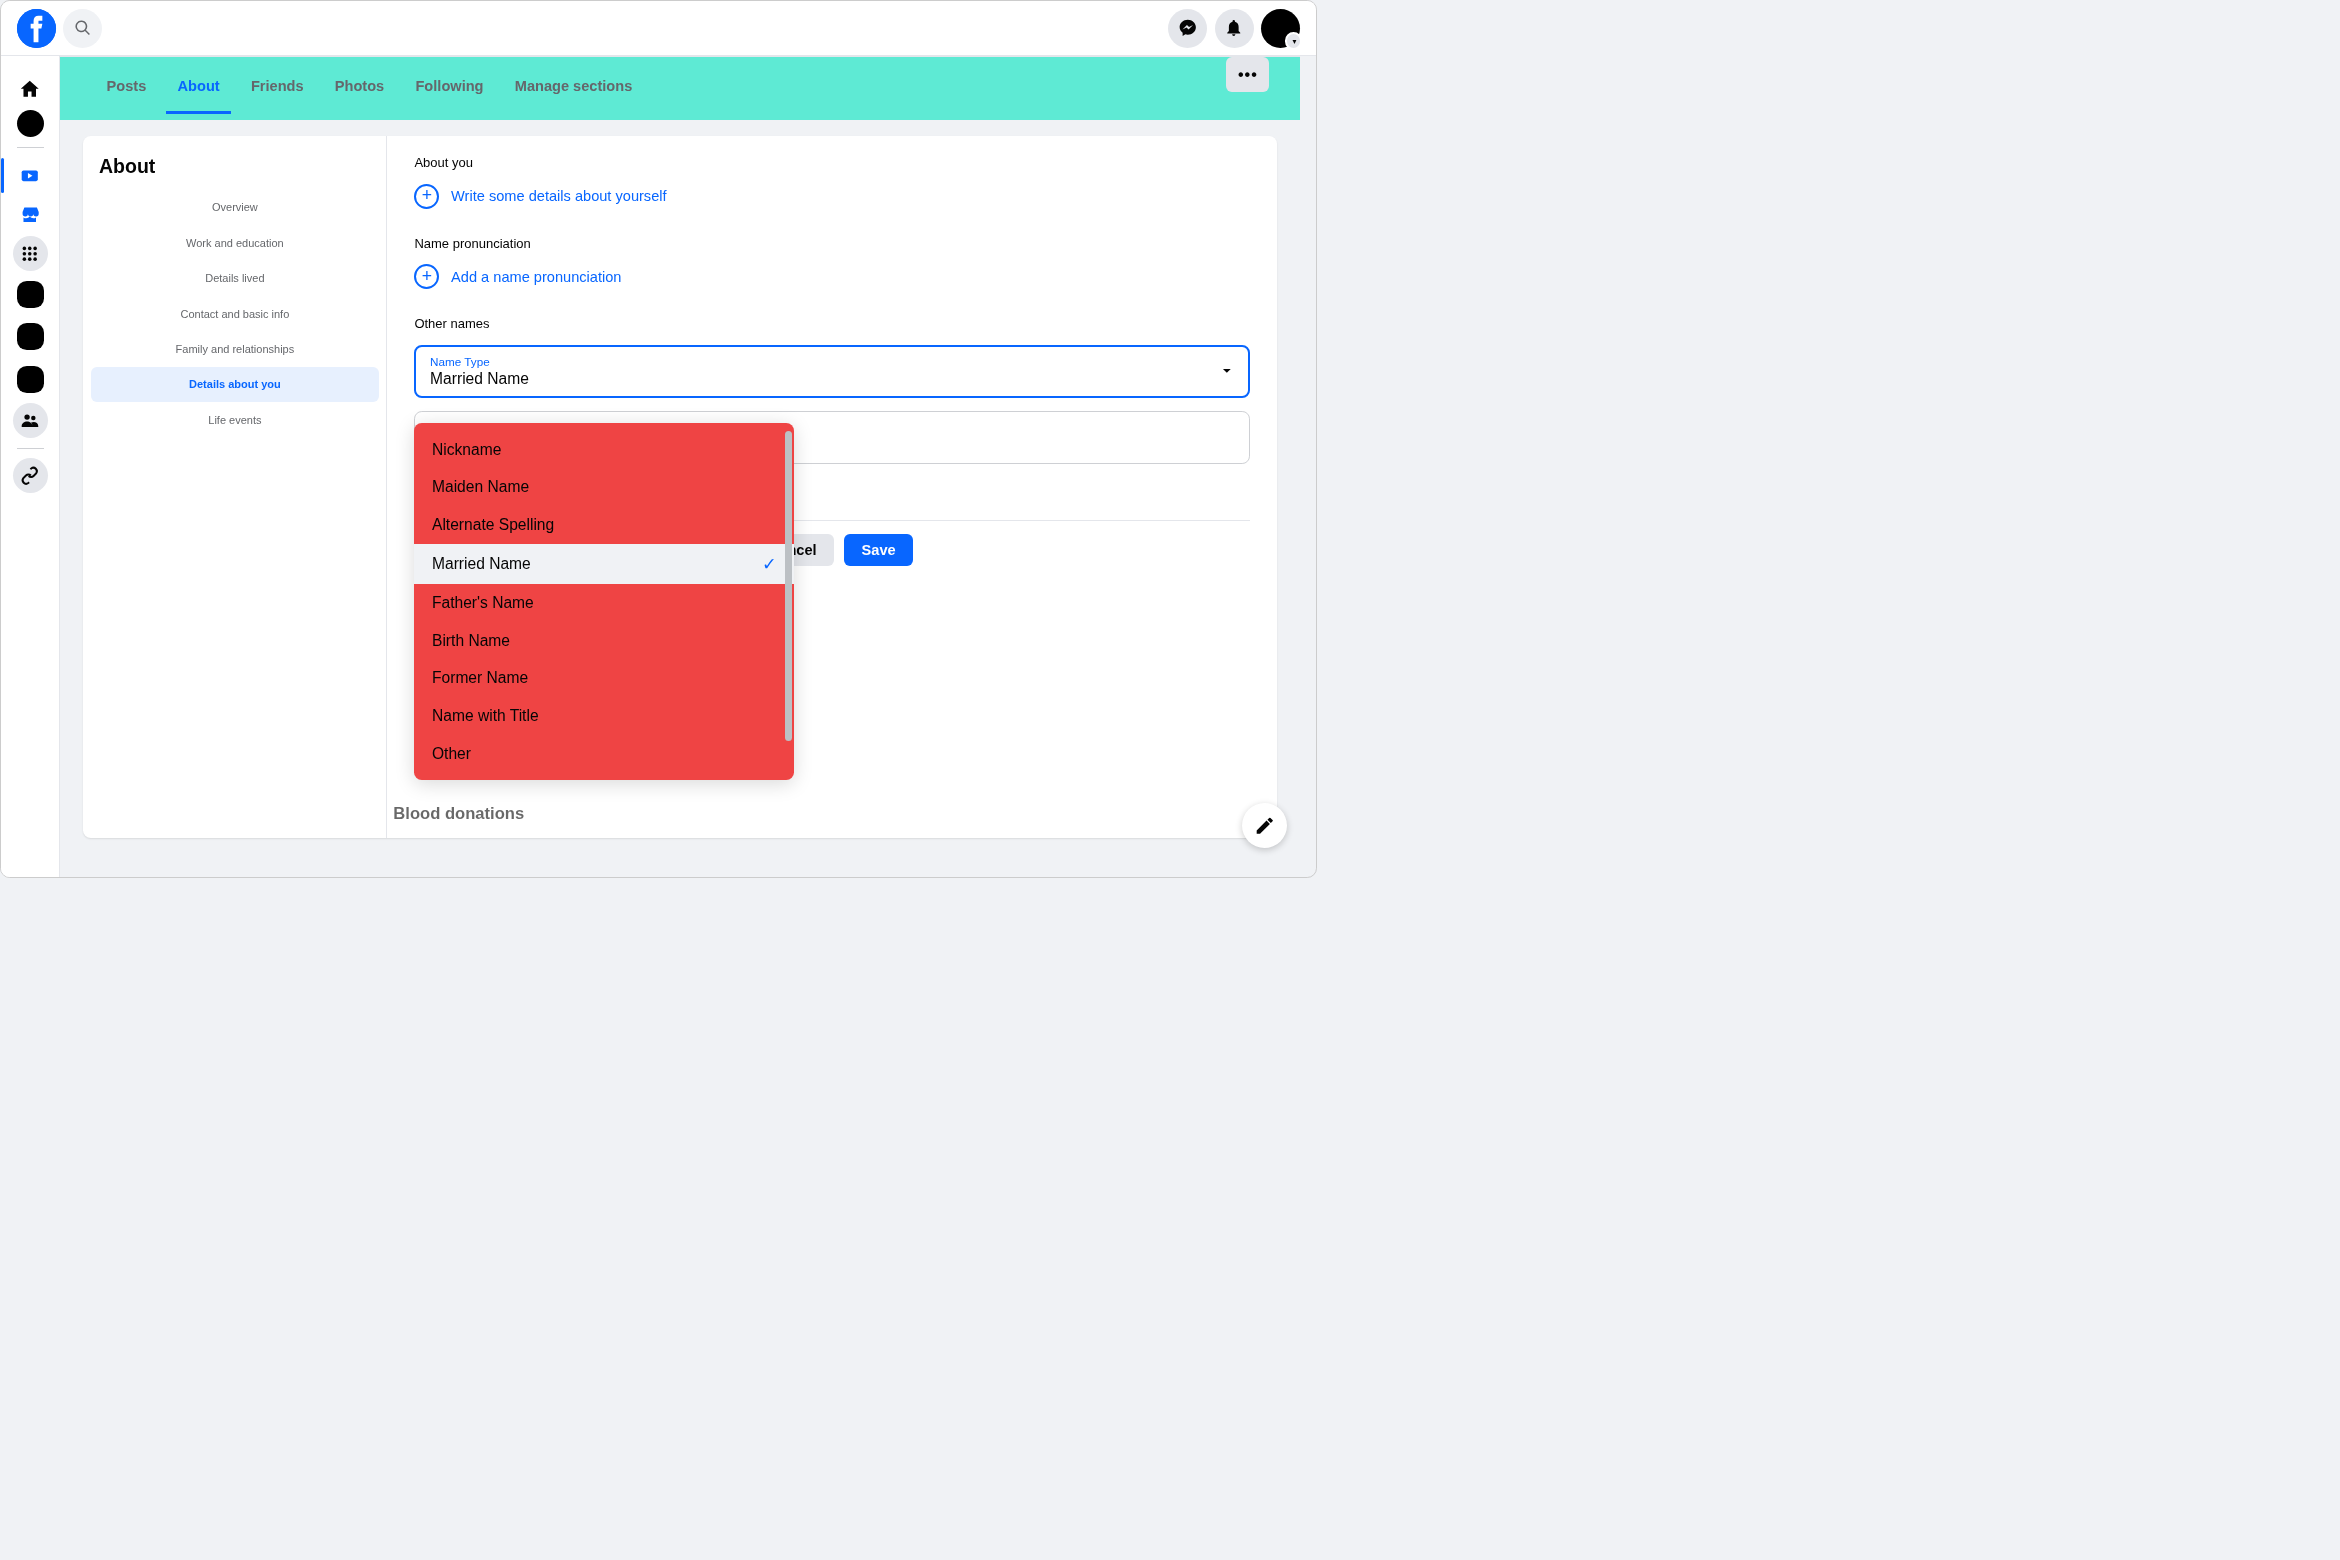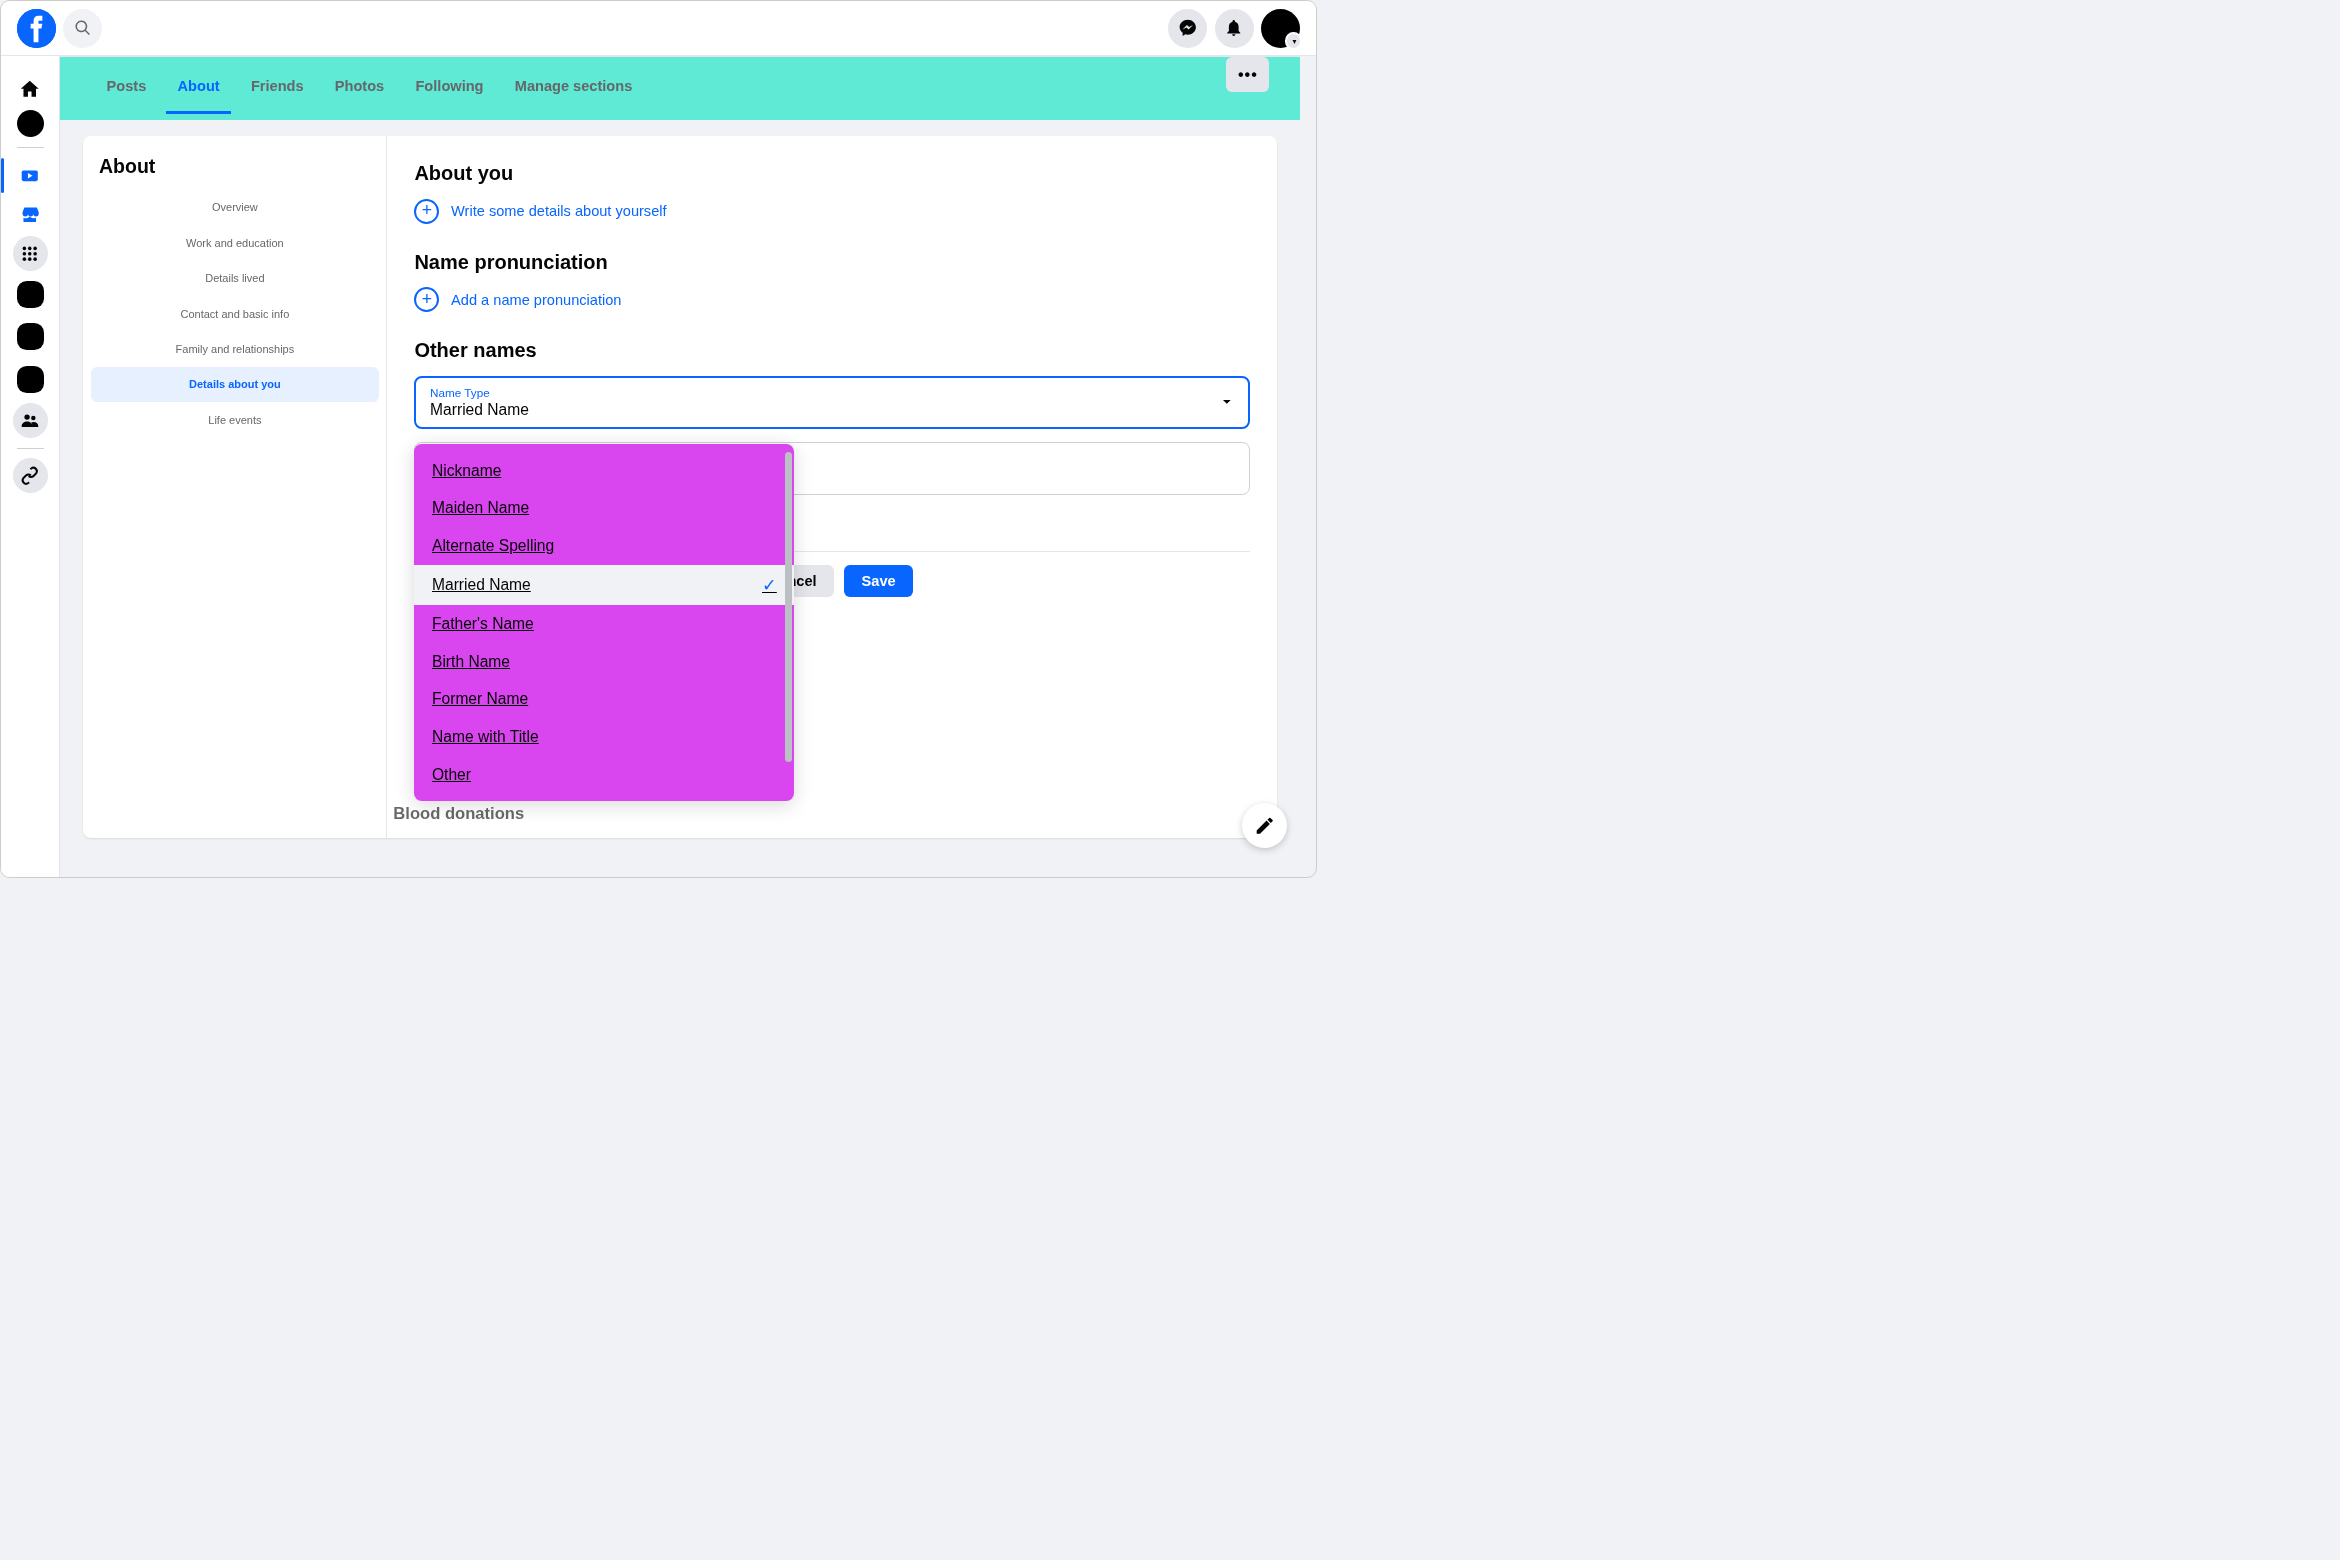--- a/index.html
+++ b/index.html
@@ -34,39 +34,39 @@
 .tab.active::after { content: ''; position: absolute; left: 3.9px; right: 3.9px; bottom: 0; height: 2.9px; background: #0866ff; }
 .tab-more { margin-left: auto; width: 43px; height: 35px; background: #e4e6eb; border-radius: 5.9px; display: flex; align-items: center; justify-content: center; color: #050505; font-weight: bold; letter-spacing: 1px; }
 
 .card { background: #fff; margin: 15.6px 23.4px; border-radius: 7.8px; display: flex; min-height: 702px; position: relative; box-shadow: 0 1px 2px rgba(0,0,0,0.1); }
 .card-left { width: 304px; border-right: 1px solid #e4e6eb; padding: 15.6px 7.8px; }
 .card-left h2 { font-size: 19.5px; font-weight: 700; color: #050505; padding: 3.9px 7.8px 11.7px; }
 .side-item { padding: 11.7px 9.8px; border-radius: 5.9px; color: #65676b; font-size: 11px; font-weight: 500; cursor: pointer; text-align: center; }
 .side-item.active { background: #e7f0fe; color: #0866ff; font-weight: 600; }
 
 .card-right { flex: 1; padding: 19.5px 27px; position: relative; }
-.sec-title { font-size: 20px; font-weight: 700; color: #050505; margin-top: 7px; margin-bottom: 13.7px; }
+.sec-title { font-size: 13px; font-weight: 400; color: #050505; margin-top: 0; margin-bottom: 13.7px; }
 .add-link { display: flex; align-items: center; gap: 11.7px; color: #0866ff; font-size: 14.6px; font-weight: 500; cursor: pointer; margin-bottom: 27px; }
 .plus-circle { width: 25px; height: 25px; border: 2px solid #0866ff; border-radius: 50%; display: flex; align-items: center; justify-content: center; color: #0866ff; font-size: 17.6px; font-weight: 400; line-height: 1; }
 
 .name-type-box { border: 2px solid #0866ff; border-radius: 7.8px; padding: 7.8px 13.7px; display: flex; flex-direction: column; position: relative; margin-bottom: 13.7px; }
 .name-type-label { font-size: 11.7px; color: #0866ff; }
 .name-type-value { font-size: 15.6px; color: #050505; margin-top: 2px; }
 .caret-down { position: absolute; right: 15.6px; top: 50%; transform: translateY(-50%); }
 .caret-down svg { width: 11.7px; height: 11.7px; fill: #050505; }
 
 .name-input { border: 1px solid #ced0d4; border-radius: 7.8px; height: 53px; width: 100%; padding: 0 13.7px; font-size: 15.6px; margin-bottom: 17.6px; }
 
 .helper-text { color: #050505; font-size: 14.6px; padding-bottom: 21.5px; border-bottom: 1px solid #e4e6eb; }
 .btn-row { display: flex; justify-content: center; gap: 9.8px; padding-top: 13.7px; }
 .btn { padding: 7.8px 17.6px; border-radius: 5.9px; font-size: 14.6px; font-weight: 600; border: none; cursor: pointer; }
 .btn-cancel { background: #e4e6eb; color: #050505; }
 .btn-save { background: #0866ff; color: #fff; }
 
-.dropdown { position: absolute; left: 0; top: 68px; width: 380px; background: #d946ef; border-radius: 7.8px; box-shadow: 0 3.9px 19.5px rgba(0,0,0,0.15); padding: 7.8px 0; z-index: 50; text-decoration: underline; }
+.dropdown { position: absolute; left: 0; top: 78px; width: 380px; background: #ef4444; border-radius: 7.8px; box-shadow: 0 3.9px 19.5px rgba(0,0,0,0.15); padding: 7.8px 0; z-index: 50; }
 .dropdown-scroll { position: absolute; right: 2px; top: 7.8px; bottom: 39px; width: 7.8px; background: #bcc0c4; border-radius: 3.9px; }
 .dd-item { padding: 9.8px 17.6px; font-size: 15.6px; color: #050505; display: flex; justify-content: space-between; align-items: center; cursor: pointer; }
 .dd-item.selected { background: #f0f2f5; }
 .check { color: #0866ff; font-size: 17.6px; }
 
 .fab { position: absolute; right: 29px; bottom: 29px; width: 45px; height: 45px; border-radius: 50%; background: #fff; box-shadow: 0 2px 7.8px rgba(0,0,0,0.2); display: flex; align-items: center; justify-content: center; z-index: 60; }
 .fab svg { width: 21.5px; height: 21.5px; fill: #050505; }
 
 .dd-wrap { position: relative; border-radius: 11px; }
 .truncated-section { position: absolute; bottom: 13.7px; left: 5.9px; color: #050505; font-size: 16.6px; font-weight: 600; opacity: 0.6; }

